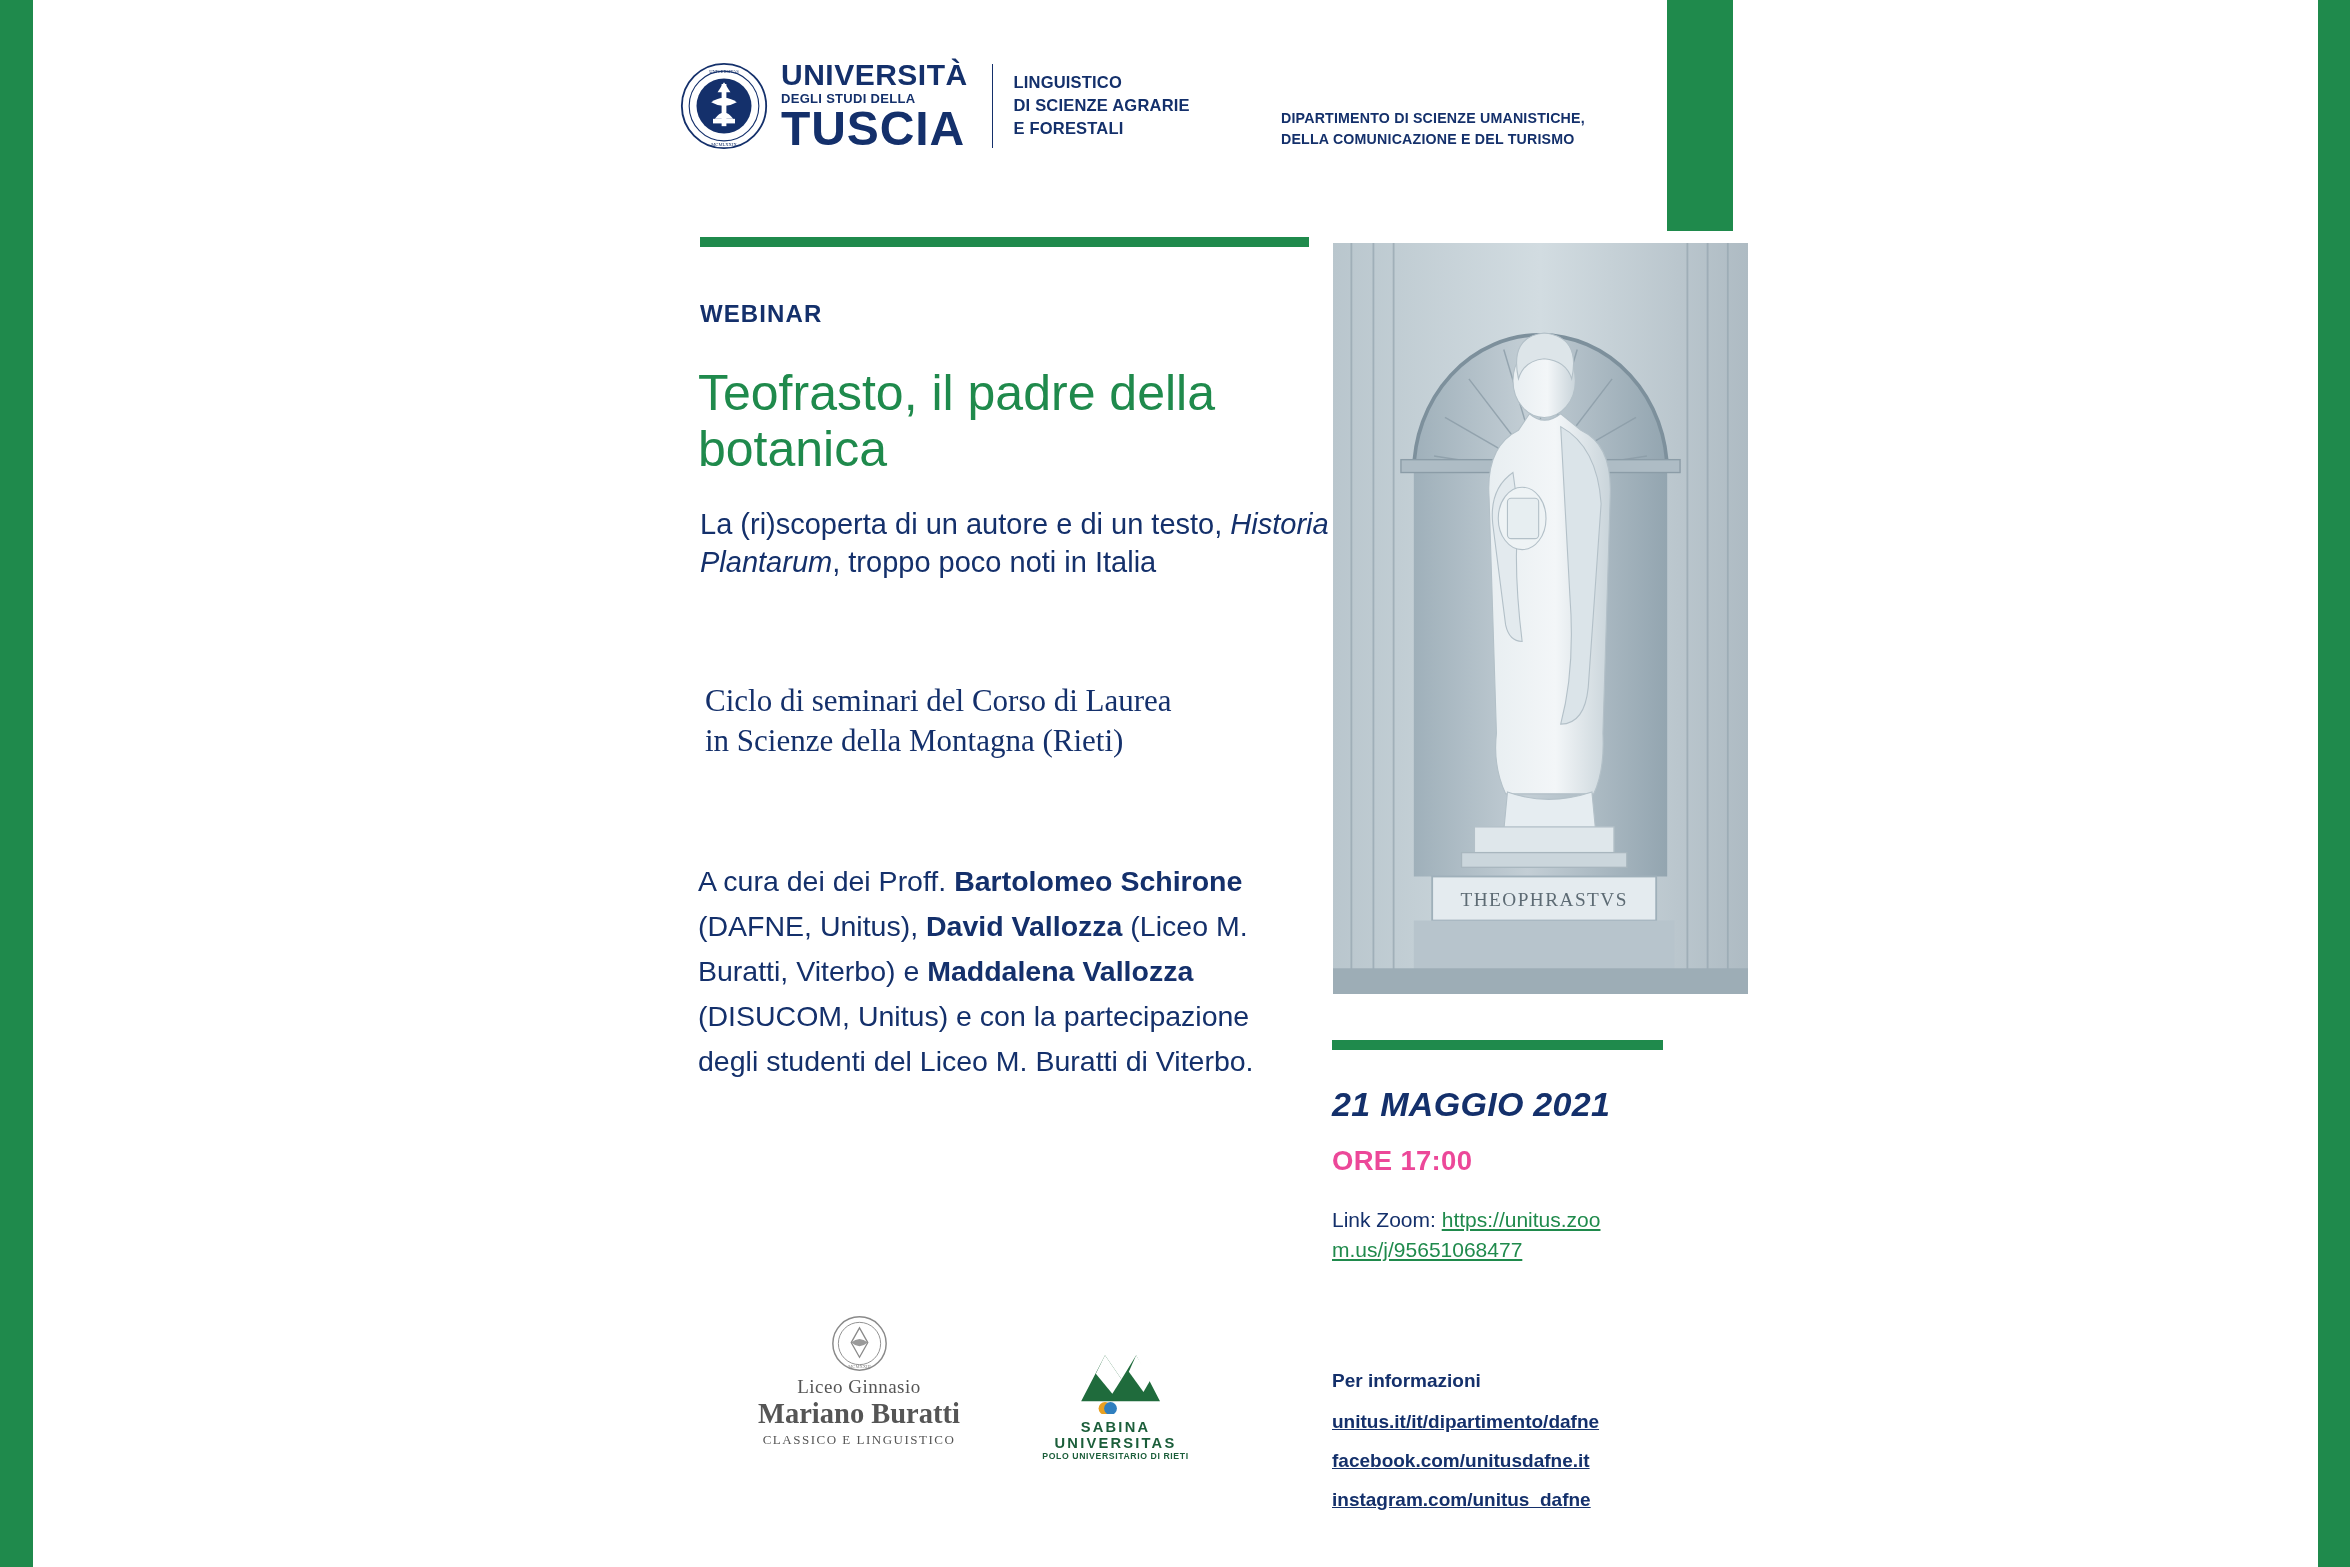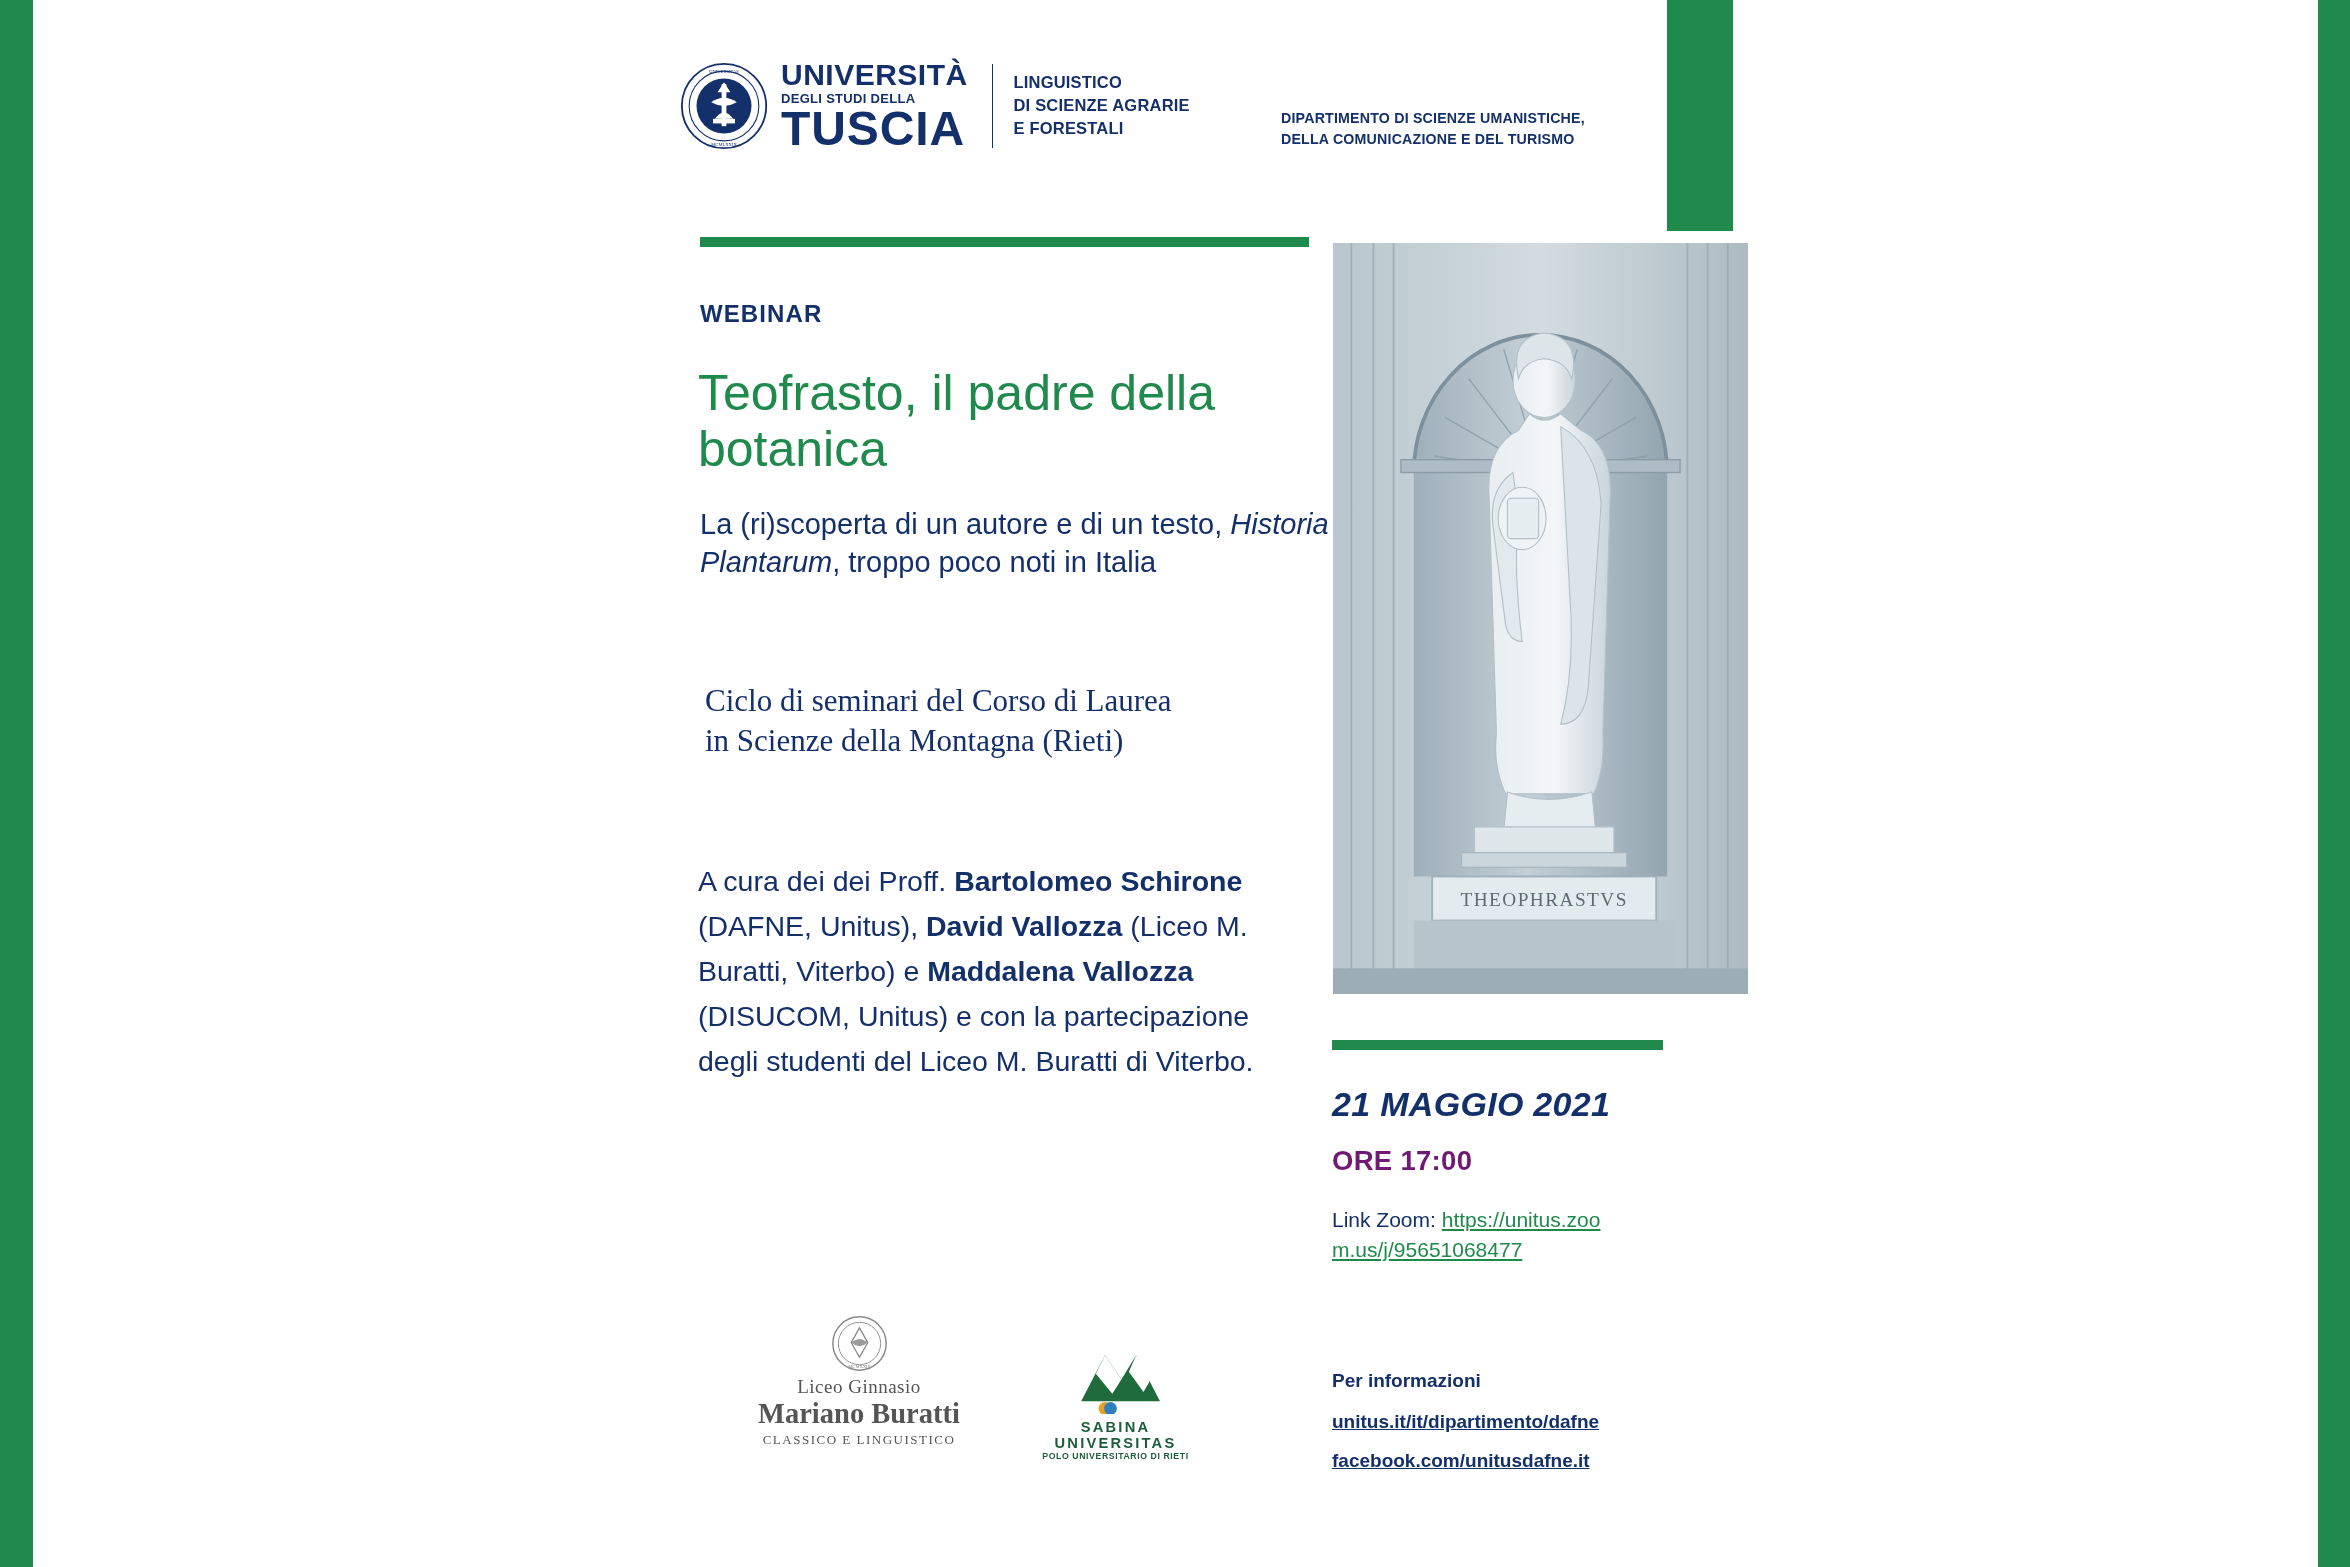--- a/index.html
+++ b/index.html
@@ -193,21 +193,21 @@
     color: #14306b;
     letter-spacing: 0.3px;
     font-style: italic;
   }
   .time-line {
     position: absolute;
     left: 1332px;
     top: 1145px;
     font-size: 27.5px;
     font-weight: bold;
-    color: #701a75;
+    color: #ec4899;
     letter-spacing: 0.3px;
   }
   .zoom-block {
     position: absolute;
     left: 1332px;
     top: 1205px;
     width: 275px;
     font-size: 21px;
     color: #14306b;
     line-height: 1.45;
@@ -425,20 +425,21 @@
 
   <div class="date-line">21 MAGGIO 2021</div>
   <div class="time-line">ORE 17:00</div>
 
   <div class="zoom-block"><b>Link Zoom</b><span>: </span><a class="zoom-link" href="#">https://unitus.zoom.us/j/95651068477</a></div>
 
   <div class="info-header">Per informazioni</div>
   <div class="info-links">
     <a href="#">unitus.it/it/dipartimento/dafne</a>
     <a href="#">facebook.com/unitusdafne.it</a>
+    <a href="#">instagram.com/unitus_dafne</a>
   </div>
 
   <div class="buratti-logo">
     <span class="buratti-crest">
       <svg width="57" height="57" viewBox="0 0 62 62">
         <circle cx="31" cy="31" r="29" fill="none" stroke="#8a8a8a" stroke-width="1.6"></circle>
         <circle cx="31" cy="31" r="23" fill="none" stroke="#8a8a8a" stroke-width="1"></circle>
         <path d="M31 14 L40 30 L31 46 L22 30 Z" fill="none" stroke="#8a8a8a" stroke-width="1.4"></path>
         <path d="M22 30 q9 -8 18 0 q-9 8 -18 0 Z" fill="#9a9a9a"></path>
         <text x="31" y="58" text-anchor="middle" font-size="5" fill="#8a8a8a" font-family="Liberation Serif, serif">MCMXXIII</text>

